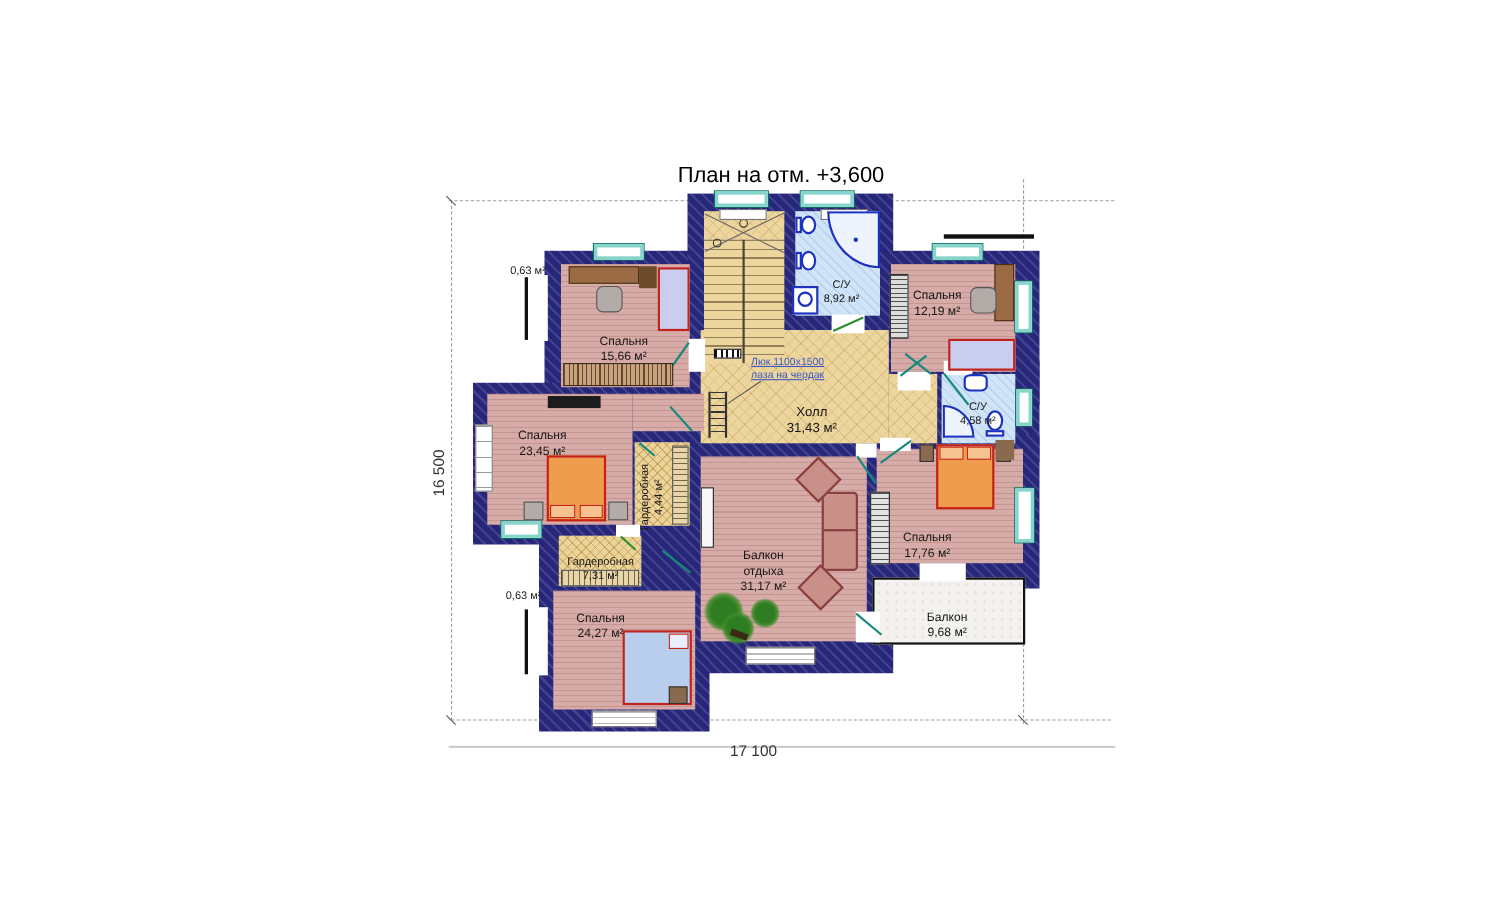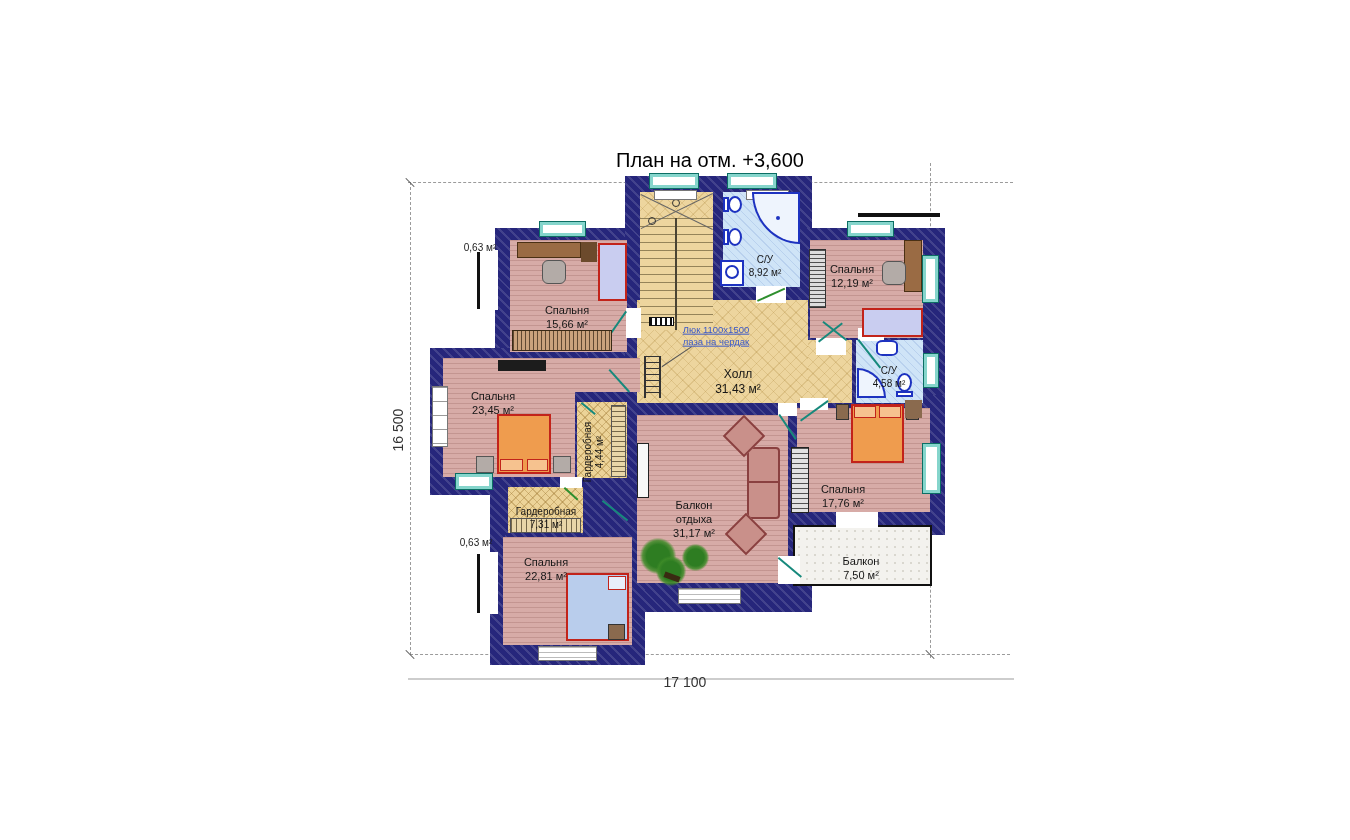--- a/index.html
+++ b/index.html
@@ -228,20 +228,20 @@
     <div>Балкон</div>
     <div>отдыха</div>
     <div>31,17 м²</div>
   </div>
   <div class="a lbl" style="left:546px;top:506px;font-size:10px;">
     <div>Гардеробная</div>
     <div>7,31 м²</div>
   </div>
   <div class="a lbl" style="left:546px;top:558px;">
     <div>Спальня</div>
-    <div>22,81 м²</div>
+    <div>24,27 м²</div>
   </div>
   <div class="a lbl" style="left:861px;top:557px;">
     <div>Балкон</div>
-    <div>7,50 м²</div>
+    <div>9,68 м²</div>
   </div>
 
 </div>
 
 </body></html>

